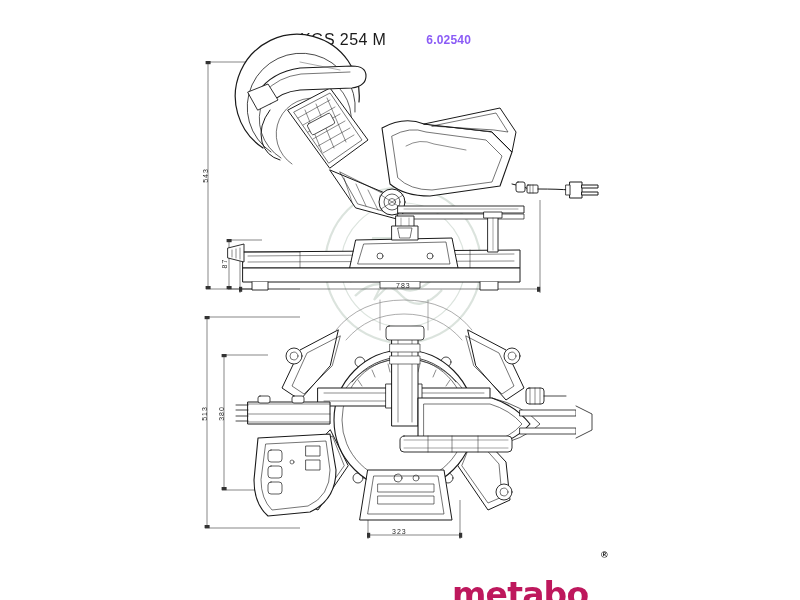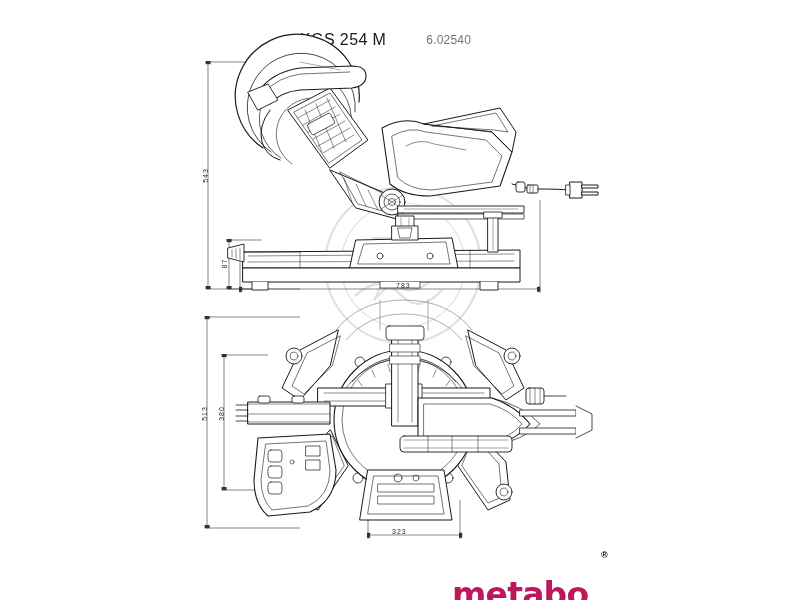--- a/index.html
+++ b/index.html
@@ -26,23 +26,24 @@
     gap: 40px;
   }
   .title-model {
     font-size: 16px;
     color: #1a1a1a;
     letter-spacing: 0.4px;
     white-space: nowrap;
   }
   .title-code {
     font-size: 12px;
-    color: #737373;
+    color: #8b5cf6;
     letter-spacing: 0.2px;
     white-space: nowrap;
+    font-weight: bold;
   }
   .logo-wrap {
     position: absolute;
     left: 452px;
     top: 548px;
     width: 180px;
     height: 40px;
   }
   .logo-text {
     font-family: "DejaVu Sans", sans-serif;

